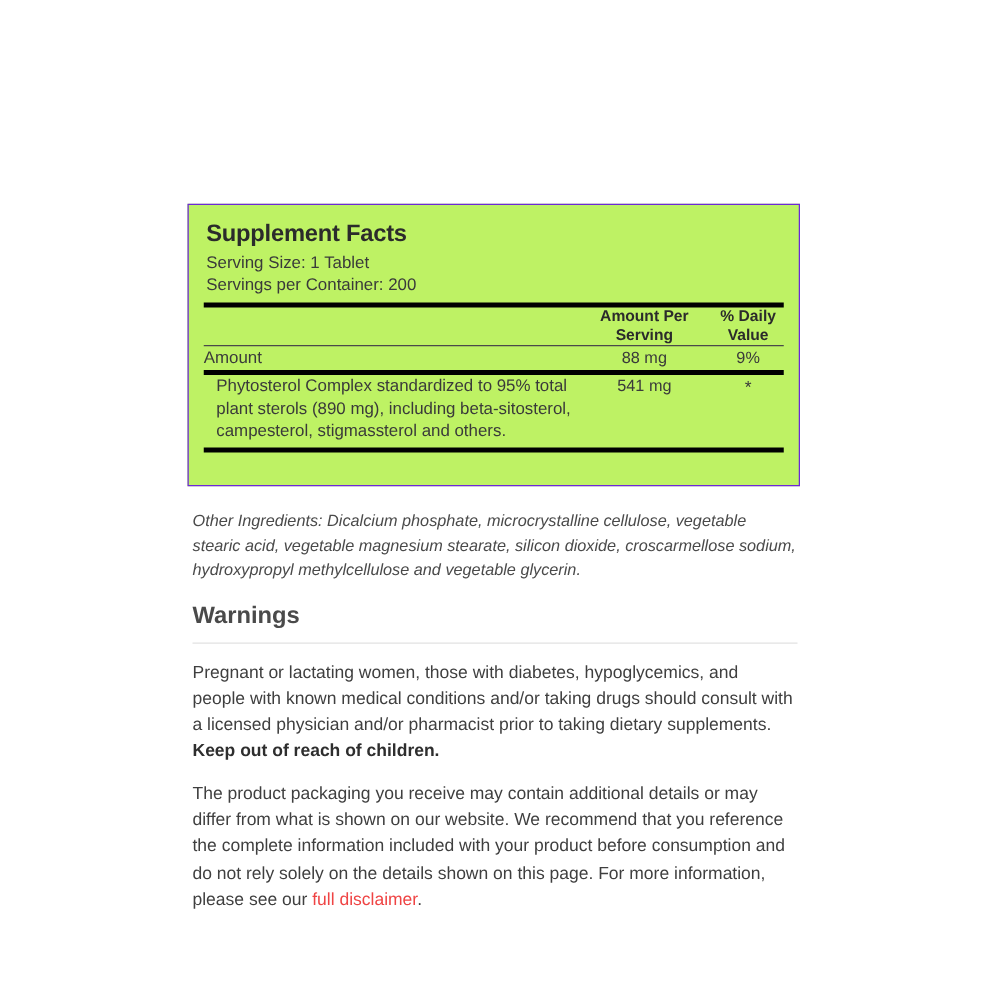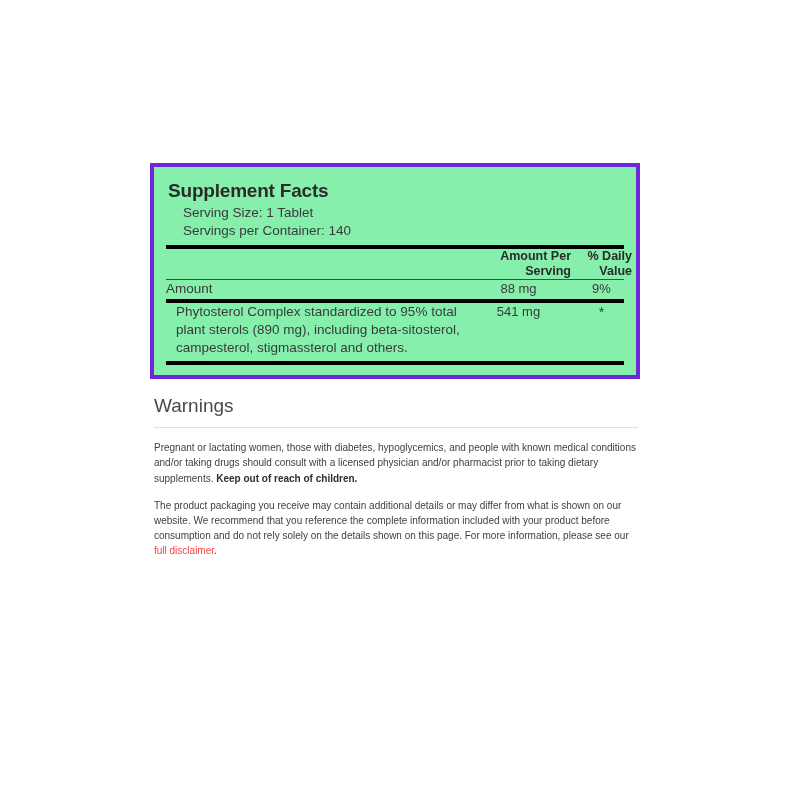--- a/index.html
+++ b/index.html
@@ -18,38 +18,38 @@
 
   .page {
     position: absolute;
     left: 150px;
     top: 163px;
     width: 490px;
   }
 
   
   .sf-box {
-    border: 4px solid #6d28d9;
-    background: #86efac;
+    border: 1px solid #6d28d9;
+    background: #bef264;
     box-sizing: border-box;
-    padding: 0 12px 10px 12px;
+    padding: 0 12px 26px 12px;
   }
 
   .sf-title {
     font-size: 19px;
     font-weight: bold;
     color: #2b2b2b;
     letter-spacing: -0.2px;
     margin: 13px 0 2px 2px;
     line-height: 1.15;
   }
   .sf-serving {
     font-size: 13.5px;
     color: #3a3a3a;
-    margin-left: 17px;
+    margin-left: 2px;
     line-height: 1.32;
   }
 
   .rule-thick {
     height: 4px;
     background: #000000;
     margin: 6px 0 0 0;
   }
   .rule-thin {
     height: 1px;
@@ -67,21 +67,21 @@
     vertical-align: top;
   }
   .col-name  { width: 300px; }
   .col-amt   { width: 105px; }
   .col-dv    { width: 61px;  }
 
   .hdr-cell {
     font-size: 12.5px;
     font-weight: bold;
     color: #2b2b2b;
-    text-align: right;
+    text-align: center;
     line-height: 1.2;
     padding: 7px 0 7px 0;
   }
 
   .row-name {
     font-size: 13.5px;
     color: #3a3a3a;
     padding: 6px 0 6px 8px;
     line-height: 1.35;
   }
@@ -110,34 +110,34 @@
     font-style: italic;
     color: #4a4a4a;
     line-height: 1.5;
     margin: 18px 0 0 4px;
     width: 484px;
   }
 
   
   .warn-head {
     font-size: 19px;
-    font-weight: normal;
+    font-weight: bold;
     color: #4a4a4a;
     margin: 16px 0 0 4px;
     line-height: 1.2;
   }
   .warn-divider {
     height: 1px;
     background: #e2e2e2;
     margin: 9px 0 0 4px;
     width: 484px;
   }
 
   .para {
-    font-size: 10px;
+    font-size: 14px;
     color: #3f3f3f;
     line-height: 1.52;
     margin: 12px 0 0 4px;
     width: 482px;
   }
   .para b { font-weight: bold; color: #2e2e2e; }
 
   .link {
     color: #ef4444;
     text-decoration: none;
@@ -148,21 +148,21 @@
 <body>
 
 <div class="page">
 
   <div class="sf-box">
 
     <div class="sf-title">Supplement Facts</div>
 
     <div class="sf-serving">Serving Size: 1 Tablet</div>
 
-    <div class="sf-serving">Servings per Container: 140</div>
+    <div class="sf-serving">Servings per Container: 200</div>
 
     <div class="rule-thick"></div>
 
     <table class="sf-table">
       <colgroup>
         <col class="col-name">
         <col class="col-amt">
         <col class="col-dv">
       </colgroup>
       <tbody>
@@ -212,20 +212,21 @@
           <td class="row-val star">*</td>
         </tr>
       </tbody>
     </table>
 
     <div class="rule-thick" style="margin-top:4px;"></div>
 
 
   </div>
 
+  <div class="other-ing">Other Ingredients: Dicalcium phosphate, microcrystalline cellulose, vegetable stearic acid, vegetable magnesium stearate, silicon dioxide, croscarmellose sodium, hydroxypropyl methylcellulose and vegetable glycerin.</div>
 
   <div class="warn-head">Warnings</div>
   <div class="warn-divider"></div>
 
   <p class="para">
     <span>Pregnant or lactating women, those with diabetes, hypoglycemics, and people with known medical conditions and/or taking drugs should consult with a licensed physician and/or pharmacist prior to taking dietary supplements. </span><b>Keep out of reach of children.</b>
   </p>
 
   <p class="para">
     <span>The product packaging you receive may contain additional details or may differ from what is shown on our website. We recommend that you reference the complete information included with your product before consumption and do not rely solely on the details shown on this page. For more information, please see our </span><a class="link" href="#">full disclaimer</a><span>.</span>

